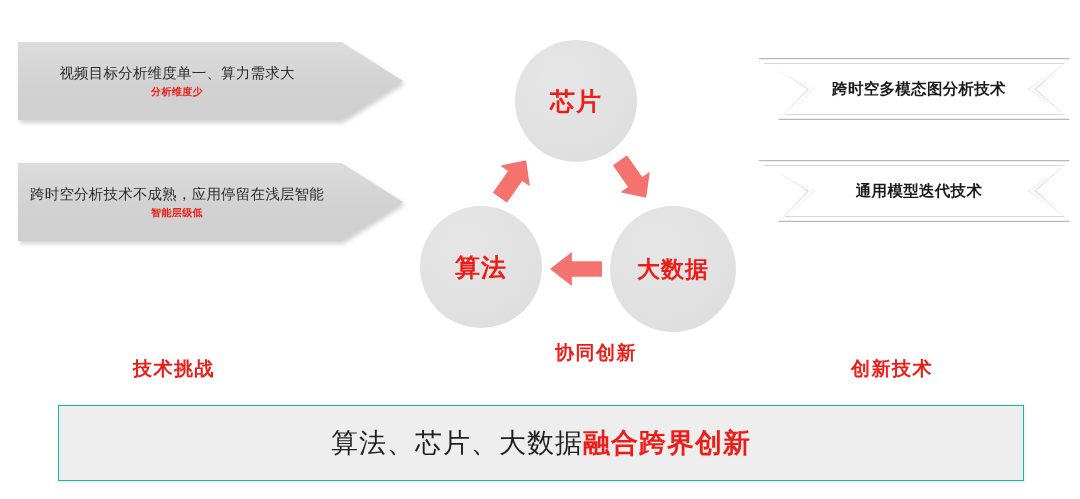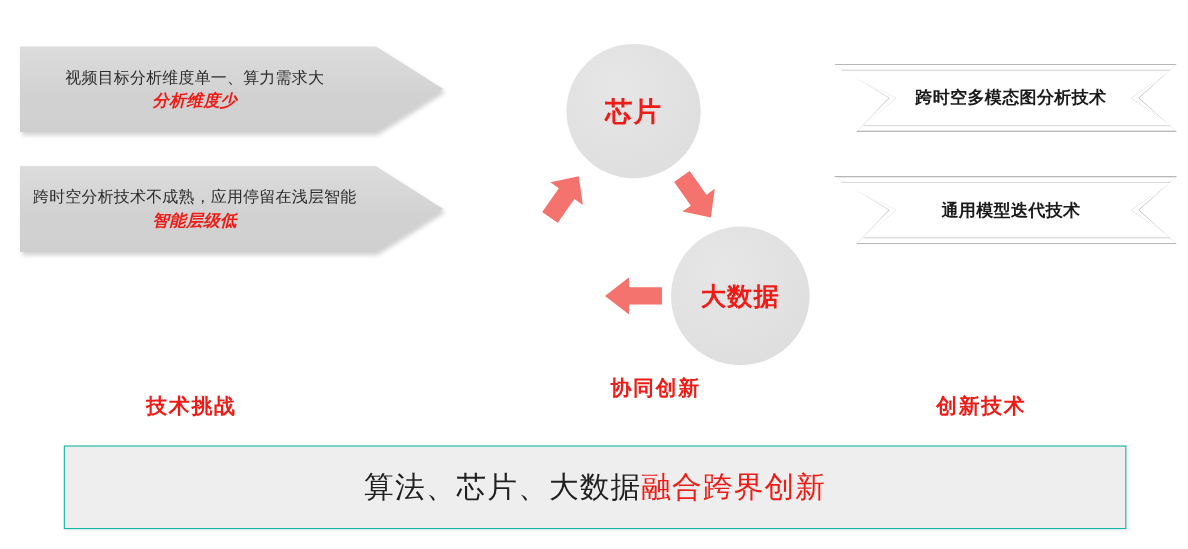--- a/index.html
+++ b/index.html
@@ -25,21 +25,21 @@
   .left-col {
     position: absolute;
     left: 18px;
     top: 42px;
     width: 385px;
   }
   .left-banner {
     position: relative;
     width: 385px;
     height: 78px;
-    margin-bottom: 31px;
+    margin-bottom: 43px;
     filter: drop-shadow(2px 3px 2px rgba(0,0,0,0.18));
   }
   .left-banner .shape {
     position: absolute;
     inset: 0;
     background: linear-gradient(180deg, #dcdcdc 0%, #d2d2d2 55%, #cfcfcf 100%);
     clip-path: polygon(0% 0%, 84% 0%, 100% 50%, 84% 100%, 0% 100%);
   }
   .left-banner .txt {
     position: absolute;
@@ -51,26 +51,25 @@
     justify-content: center;
     gap: 2px;
   }
   .left-banner .line1 {
     font-size: 14.5px;
     color: #2b2b2b;
     letter-spacing: 0.2px;
     white-space: nowrap;
   }
   .left-banner .line2 {
-    font-size: 15px;
+    font-size: 10px;
     font-weight: bold;
     color: #ee1c17;
     letter-spacing: 0.4px;
     white-space: nowrap;
-    font-style: italic;
   }
 
   
   .right-col {
     position: absolute;
     left: 758px;
     top: 58px;
     width: 312px;
   }
   .right-banner {
@@ -207,21 +206,21 @@
     justify-content: center;
     box-shadow: 1px 2px 3px rgba(0,0,0,0.07);
   }
   .bottom-banner .b-black {
     font-size: 27px;
     color: #1f1f1f;
     letter-spacing: 1px;
   }
   .bottom-banner .b-red {
     font-size: 27px;
-    font-weight: normal;
+    font-weight: bold;
     color: #ee1c17;
     letter-spacing: 1px;
   }
 </style>
 </head>
 <body>
 
 <div class="slide">
 
   <div class="left-col">
@@ -240,20 +239,21 @@
         <div class="line1">跨时空分析技术不成熟，应用停留在浅层智能</div>
         <div class="line2">智能层级低</div>
       </div>
     </div>
 
 
   </div>
 
   <div class="cycle">
     <div class="node node-chip">芯片</div>
+    <div class="node node-algo">算法</div>
     <div class="node node-bigdata">大数据</div>
 
     <div class="arrow arrow-up"></div>
     <div class="arrow arrow-down"></div>
     <div class="arrow arrow-left"></div>
   </div>
 
   <div class="right-col">
 
 

